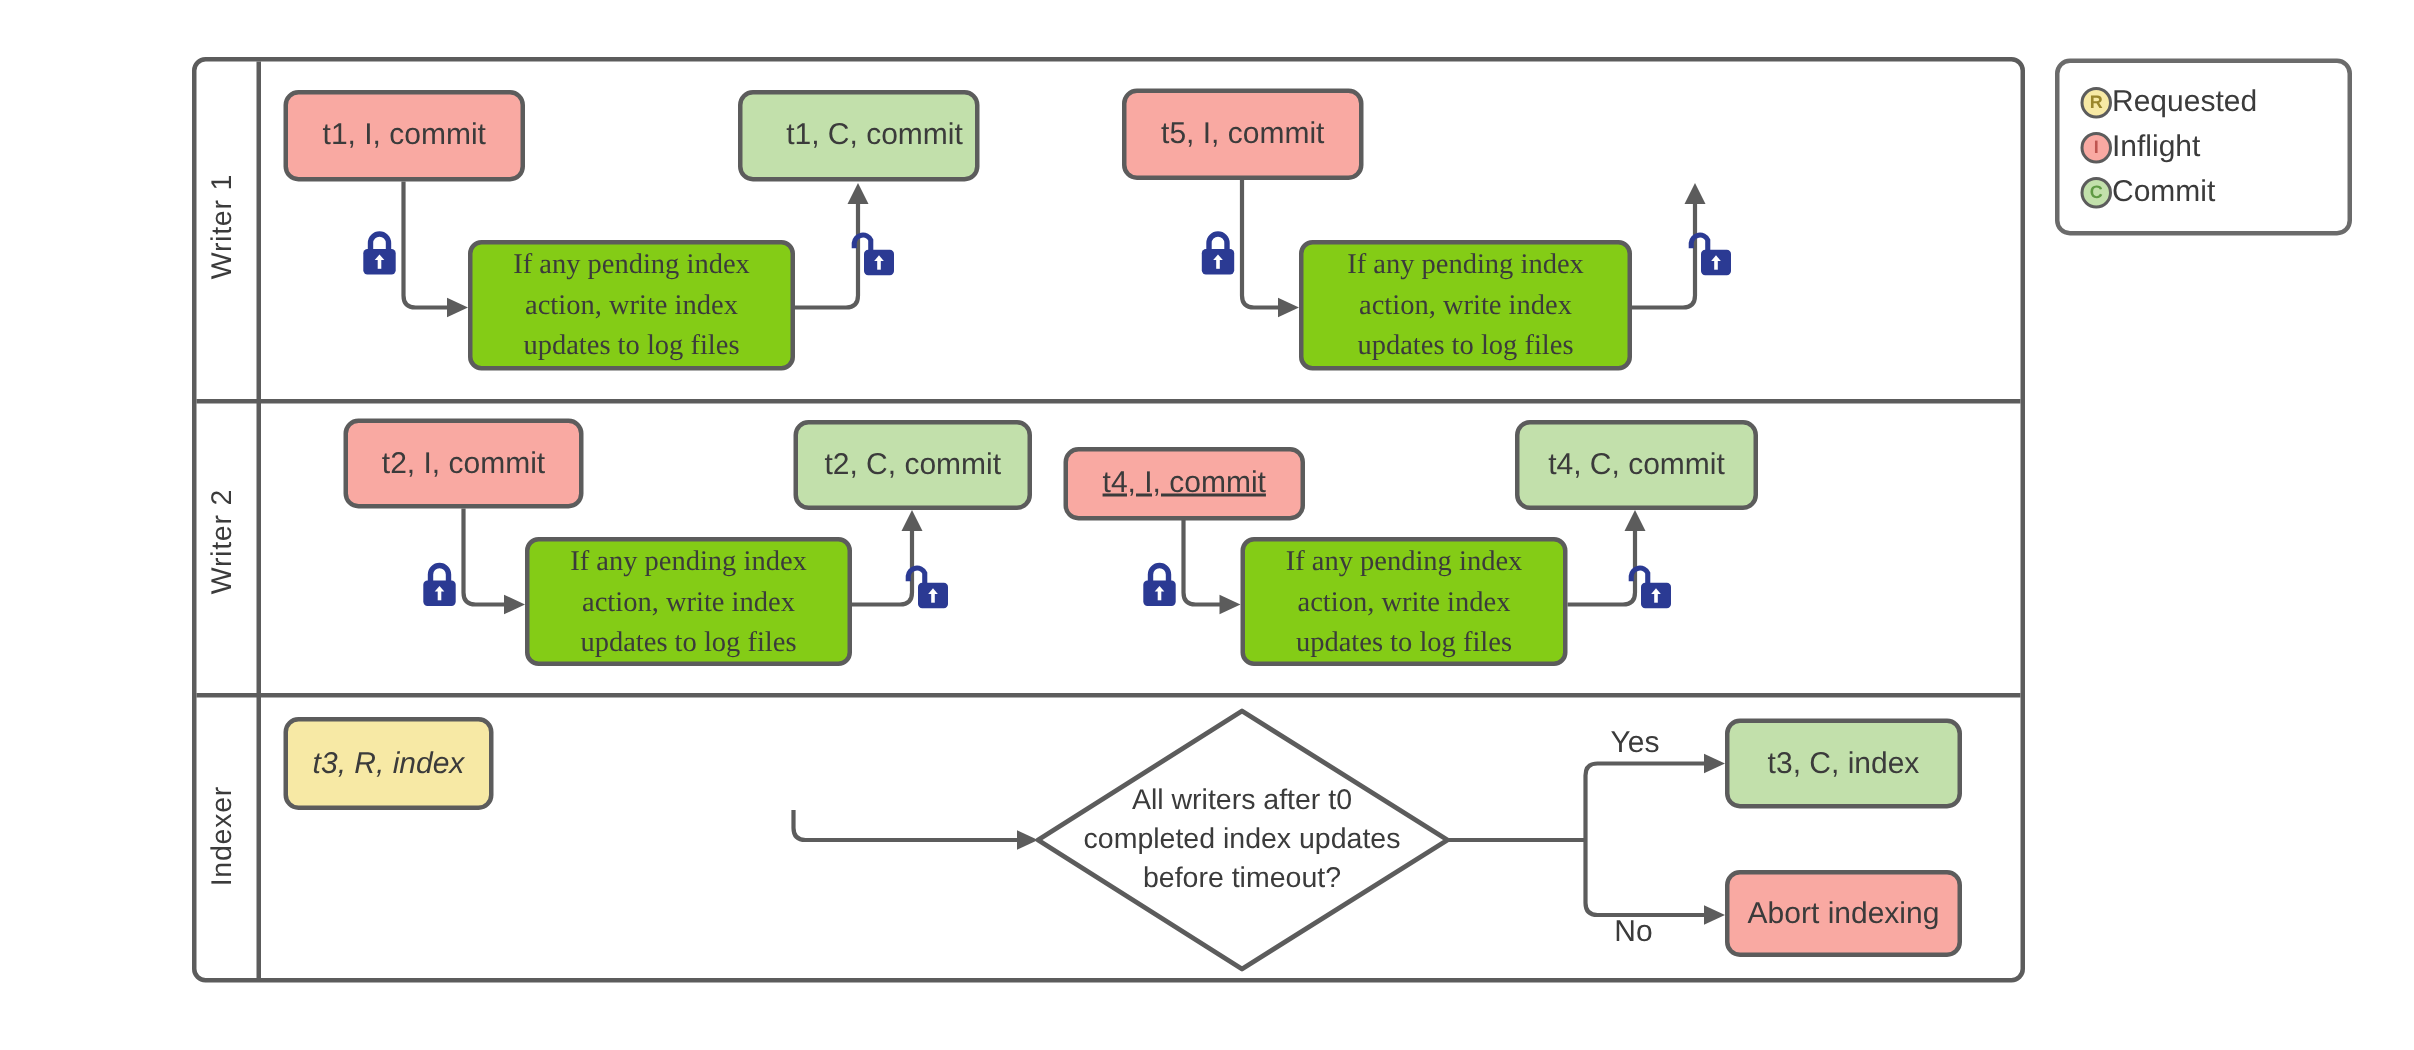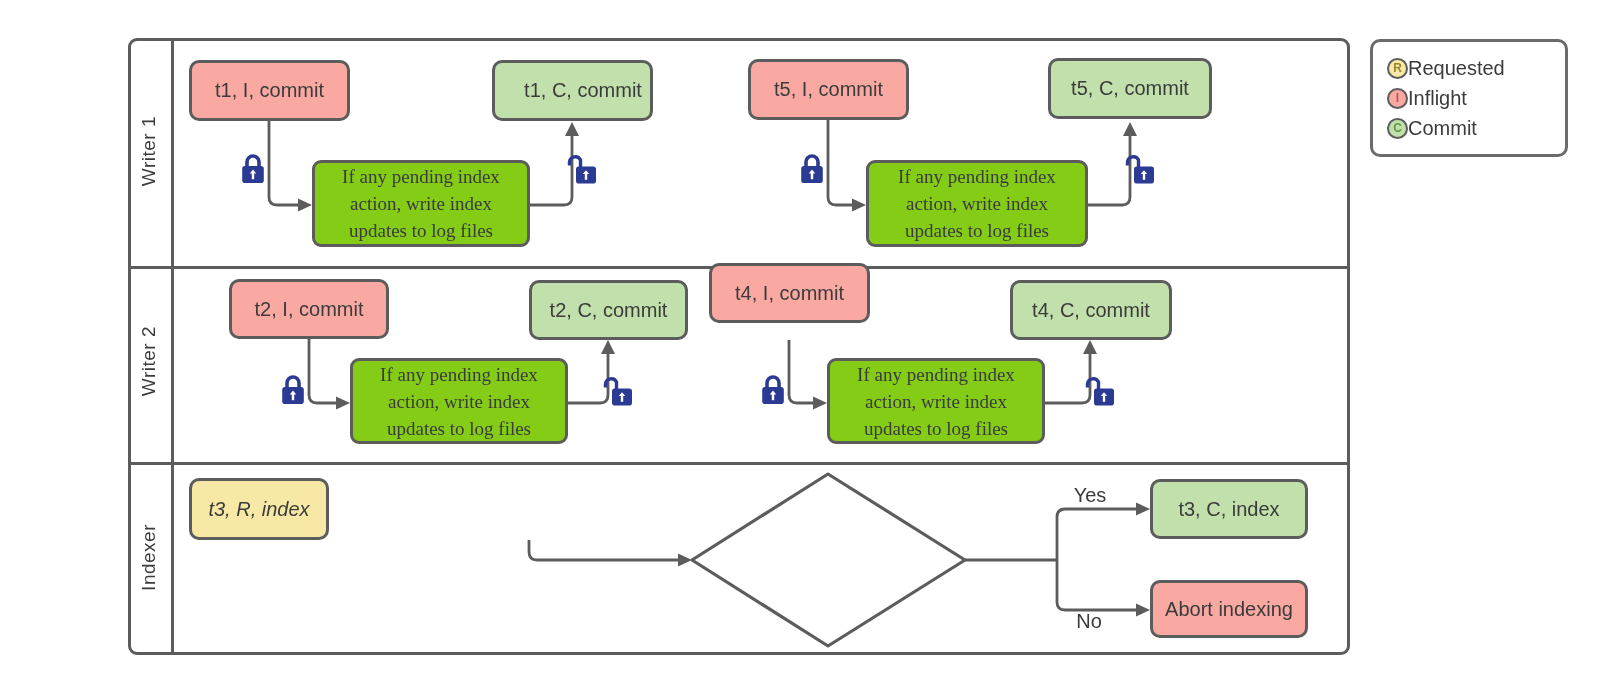--- a/index.html
+++ b/index.html
@@ -90,34 +90,36 @@
 
   <div class="abs node inflight" style="left:189px;top:60px;width:161px;height:61px;">t1, I, commit</div>
   <div class="abs node process" style="left:312px;top:160px;width:218px;height:87px;">If any pending index
 action, write index
 updates to log files</div>
   <div class="abs node commit" style="left:492px;top:60px;width:161px;height:61px;padding-left:21px;">t1, C, commit</div>
   <div class="abs node inflight" style="left:748px;top:59px;width:161px;height:61px;">t5, I, commit</div>
   <div class="abs node process" style="left:866px;top:160px;width:222px;height:87px;">If any pending index
 action, write index
 updates to log files</div>
-  <div class="abs node commit" style="left:1048px;top:58px;width:164px;height:61px;">t5, C, commit</div>
 
   <div class="abs node inflight" style="left:229px;top:279px;width:160px;height:60px;">t2, I, commit</div>
   <div class="abs node process" style="left:350px;top:358px;width:218px;height:86px;">If any pending index
 action, write index
 updates to log files</div>
   <div class="abs node commit" style="left:529px;top:280px;width:159px;height:60px;">t2, C, commit</div>
-  <div class="abs node inflight" style="left:709px;top:263px;width:161px;height:60px;">t4, I, commit</div>
+  <div class="abs node inflight" style="left:709px;top:298px;width:161px;height:49px;text-decoration:underline;">t4, I, commit</div>
   <div class="abs node process" style="left:827px;top:358px;width:218px;height:86px;">If any pending index
 action, write index
 updates to log files</div>
   <div class="abs node commit" style="left:1010px;top:280px;width:162px;height:60px;">t4, C, commit</div>
 
   <div class="abs node requested" style="left:189px;top:478px;width:140px;height:62px;font-style:italic;">t3, R, index</div>
+  <div class="abs decision-text" style="left:703px;top:521px;width:250px;">All writers after t0
+completed index updates
+before timeout?</div>
   <div class="abs edge-label" style="left:1060px;top:484px;width:60px;">Yes</div>
   <div class="abs edge-label" style="left:1059px;top:610px;width:60px;">No</div>
   <div class="abs node commit" style="left:1150px;top:479px;width:158px;height:60px;">t3, C, index</div>
   <div class="abs node inflight" style="left:1150px;top:580px;width:158px;height:58px;">Abort indexing</div>
 
   <div class="abs lock" style="left:239px;top:151px;">
     <svg width="28" height="36" viewBox="0 0 28 36">
         <path d="M8,16 V11 A6,6 0 0 1 20,11 V16" fill="none" stroke="#2b3a93" stroke-width="3.6"></path>
         <rect x="3.2" y="15" width="21.6" height="17" rx="2.8" fill="#2b3a93"></rect>
         <polygon points="14,18.6 10.8,22.4 17.2,22.4" fill="#fff"></polygon>

